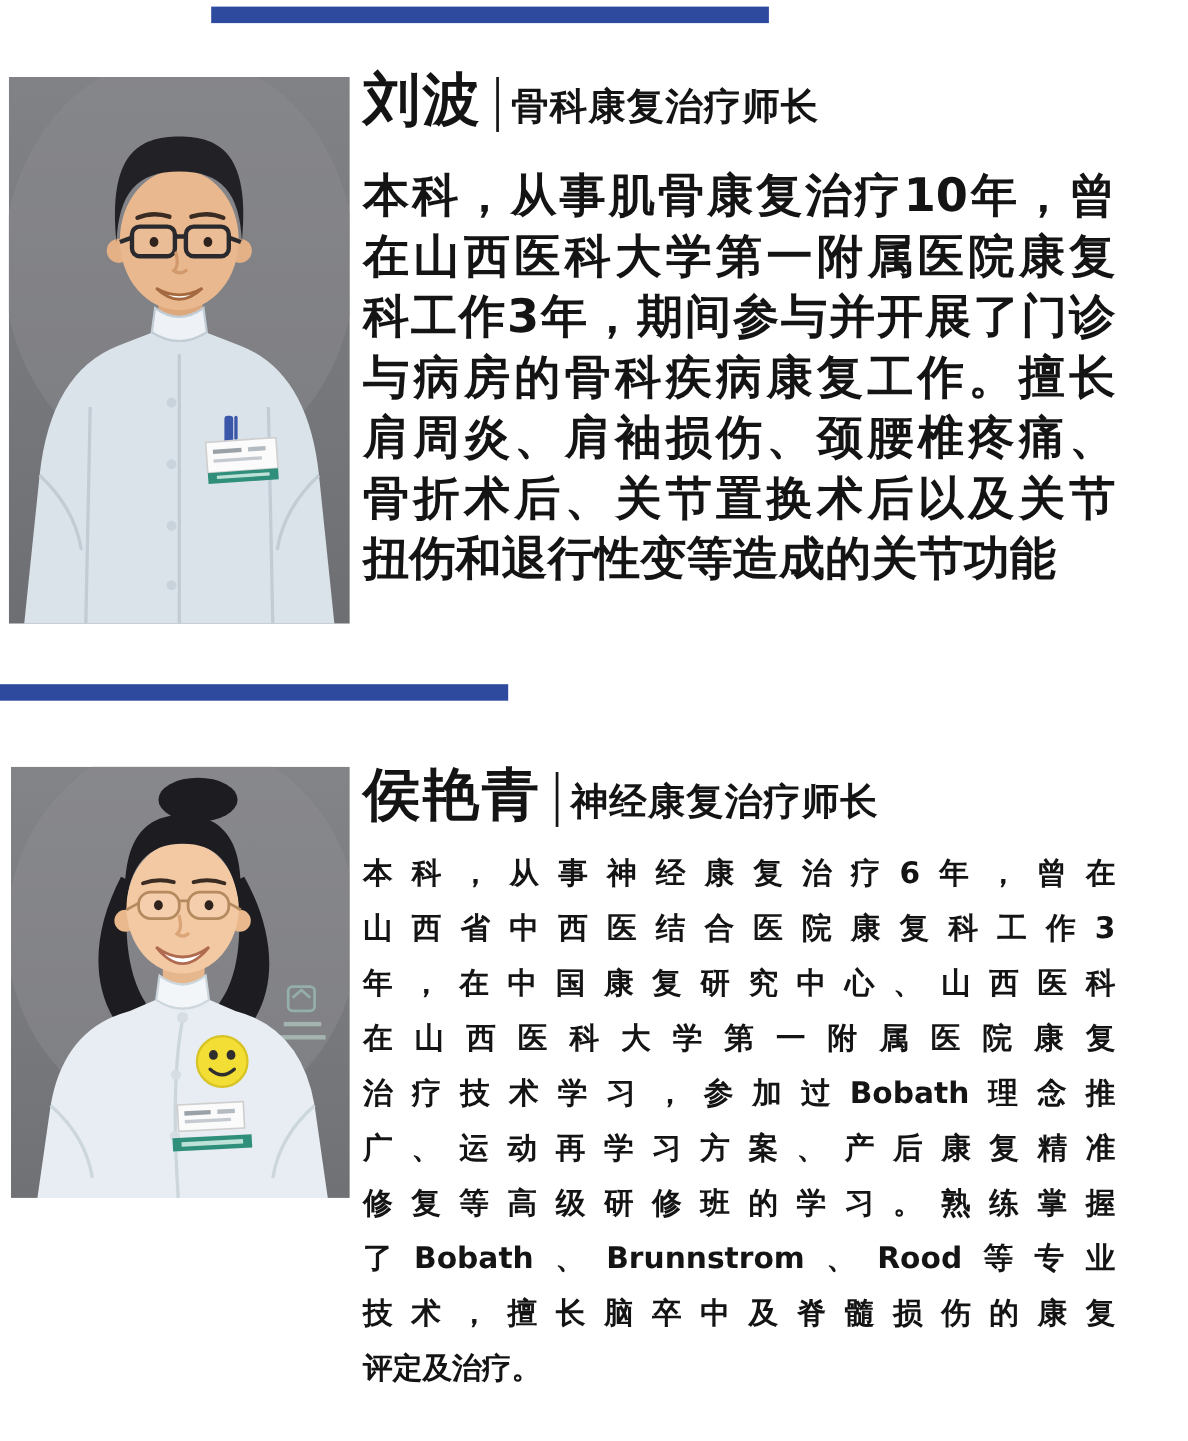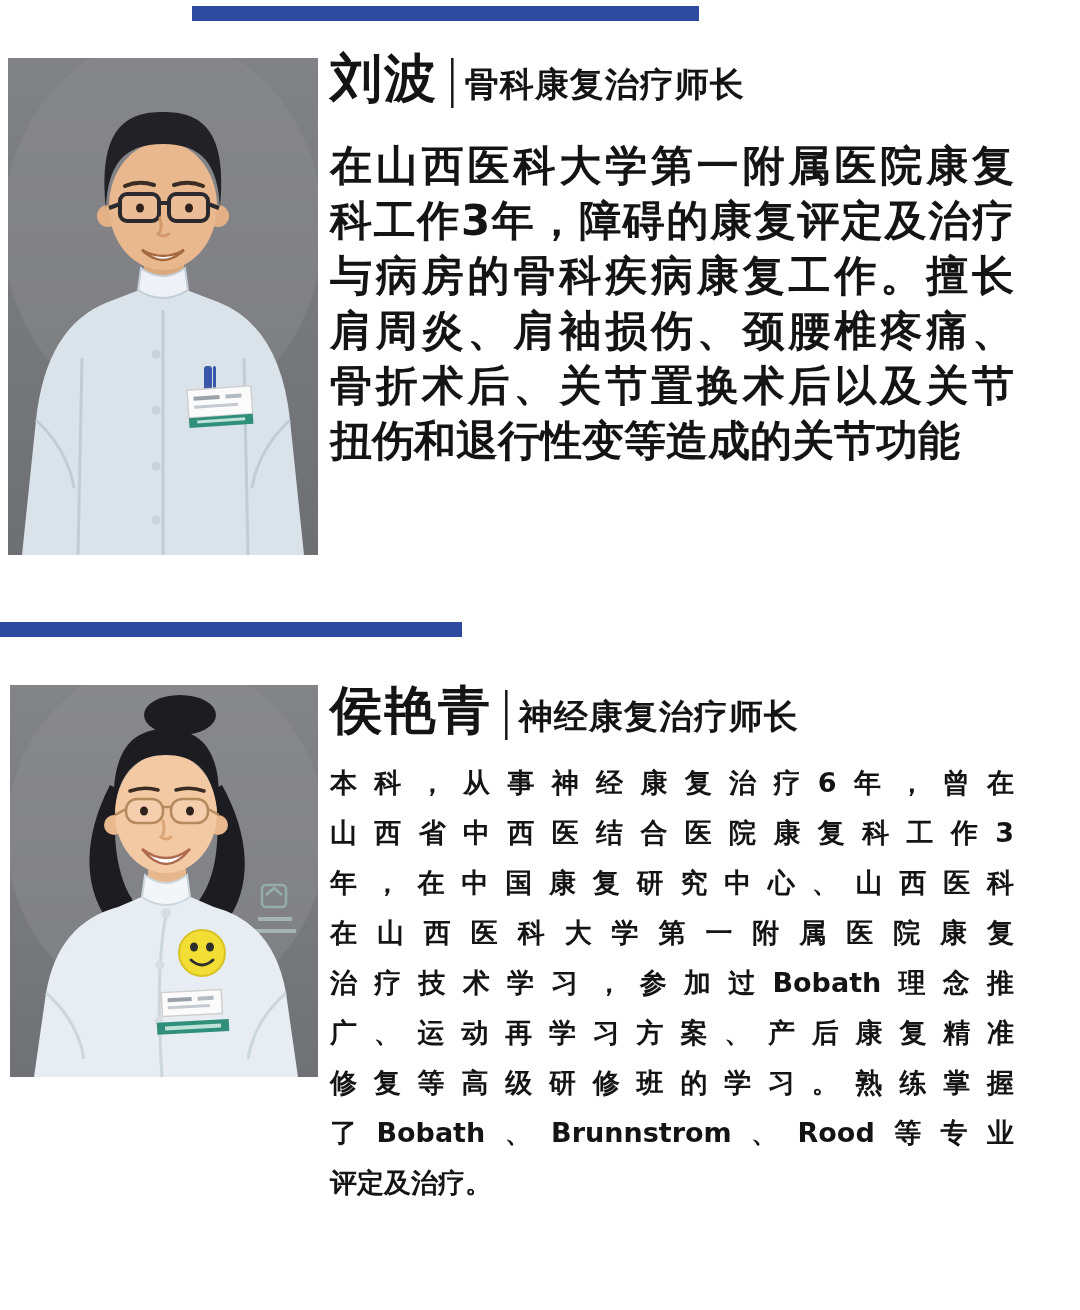--- a/index.html
+++ b/index.html
@@ -8,21 +8,21 @@
     background:#ffffff;
     font-family:"DejaVu Sans","Liberation Sans",sans-serif;
     color:#141414;
     position:relative;
     overflow:hidden;
   }
   .bar{position:absolute;height:15px;}
   .top-bar{left:192px;top:6px;width:507px;}
   .mid-bar{left:0;top:622px;width:462px;}
 
-  .profile{position:absolute;left:0;width:1080px;}
+  .profile{position:absolute;left:0;width:1080px;margin-top:12px;}
   .profile-1{top:0;height:620px;}
   .profile-2{top:640px;height:670px;}
 
   .photo{position:absolute;display:block;}
   .photo-1{left:8px;top:58px;width:310px;height:497px;}
   .photo-2{left:10px;top:45px;width:308px;height:392px;} 
 
   .text-col{position:absolute;left:330px;width:684px;}
   .text-col-1{top:50px;}
   .text-col-2{top:42px;} 
@@ -109,22 +109,23 @@
     <path d="M134,192 Q155,204 176,192 Q155,212 134,192 Z" fill="#ffffff" stroke="#a5693f" stroke-width="2.5"></path>
   </svg>
 
   <div class="text-col text-col-1">
     <div class="header">
       <span class="name">刘波</span>
       <span class="pipe">|</span>
       <span class="role">骨科康复治疗师长</span>
     </div>
     <div class="lines lines-1">
+        <div class="bio-line">本科，从事肌骨康复治疗10年，曾</div>
         <div class="bio-line">在山西医科大学第一附属医院康复</div>
-        <div class="bio-line">科工作3年，障碍的康复评定及治疗</div>
+        <div class="bio-line">科工作3年，期间参与并开展了门诊</div>
         <div class="bio-line">与病房的骨科疾病康复工作。擅长</div>
         <div class="bio-line">肩周炎、肩袖损伤、颈腰椎疼痛、</div>
         <div class="bio-line">骨折术后、关节置换术后以及关节</div>
         <div class="bio-line">扭伤和退行性变等造成的关节功能</div>
       </div>
   </div>
 </section>
 
 <div class="bar mid-bar" style="background: rgb(46, 74, 159);"></div>
 
@@ -206,16 +207,17 @@
     </div>
     <div class="lines lines-2">
         <div class="bio-line">本科，从事神经康复治疗6年，曾在</div>
         <div class="bio-line">山西省中西医结合医院康复科工作3</div>
         <div class="bio-line">年，在中国康复研究中心、山西医科</div>
         <div class="bio-line">在山西医科大学第一附属医院康复</div>
         <div class="bio-line">治疗技术学习，参加过Bobath理念推</div>
         <div class="bio-line">广、运动再学习方案、产后康复精准</div>
         <div class="bio-line">修复等高级研修班的学习。熟练掌握</div>
         <div class="bio-line">了Bobath、Brunnstrom、Rood等专业</div>
+        <div class="bio-line">技术，擅长脑卒中及脊髓损伤的康复</div>
         <div class="bio-line">评定及治疗。</div>
       </div>
   </div>
 </section>
 
 </body></html>

